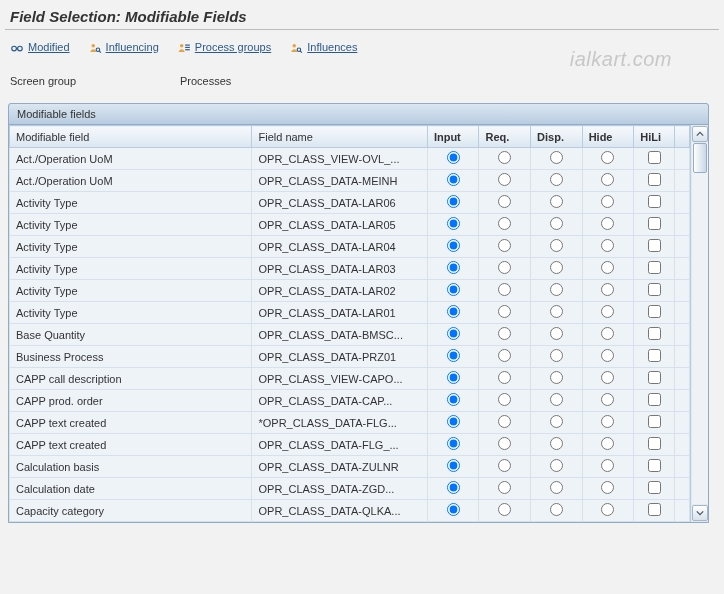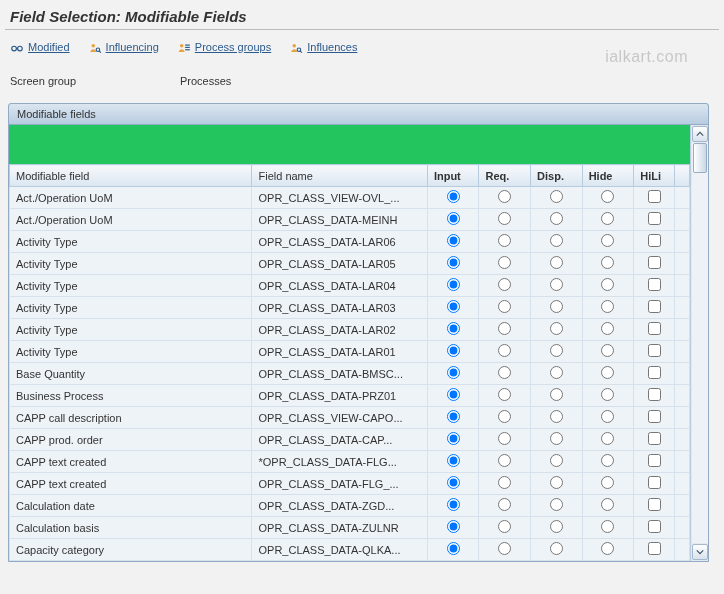--- a/index.html
+++ b/index.html
@@ -72,21 +72,20 @@
       color: #333;
       font-size: 11px;
       border-bottom: 1px solid #91abc5;
     }
     .table-wrap {
       display: flex;
     }
     .table-scroll {
       flex: 1;
       overflow: hidden;
-      margin-top: 39px;
     }
     table {
       border-collapse: collapse;
       width: 100%;
       table-layout: fixed;
     }
     th {
       background: linear-gradient(to bottom, #f6f9fc 0%, #dbe6f1 100%);
       border: 1px solid #b8cce0;
       padding: 4px 6px;
@@ -160,26 +159,27 @@
       left: 1px;
       height: 30px;
       background: linear-gradient(to right, #fefefe, #c9d8e6);
       border: 1px solid #97adc4;
       border-radius: 2px;
       cursor: pointer;
     }
     .watermark {
       position: absolute;
       top: 48px;
-      right: 36px;
-      font-size: 16px;
+      right: 52px;
+      font-size: 20px;
       color: rgba(120,120,120,0.35);
       font-weight: 400;
       pointer-events: none;
       letter-spacing: 0.5px;
+      font-style: italic;
     }
   </style>
 </head>
 <body>
 
 <div class="page-title">Field Selection: Modifiable Fields</div>
 <div class="divider"></div>
 
 <div class="toolbar">
   <div class="toolbar-btn">
@@ -395,36 +395,36 @@
               <td>CAPP text created</td>
               <td>OPR_CLASS_DATA-FLG_...</td>
               <td class="radio-cell"><input type="radio" name="row14" checked="" style=""></td>
               <td class="radio-cell"><input type="radio" name="row14" style=""></td>
               <td class="radio-cell"><input type="radio" name="row14" style=""></td>
               <td class="radio-cell"><input type="radio" name="row14" style=""></td>
               <td class="check-cell"><input type="checkbox" style=""></td>
               <td></td>
             </tr>
             <tr>
+              <td>Calculation basis</td>
+              <td>OPR_CLASS_DATA-ZULNR</td>
+              <td class="radio-cell"><input type="radio" name="row15" checked="" style=""></td>
+              <td class="radio-cell"><input type="radio" name="row15" style=""></td>
+              <td class="radio-cell"><input type="radio" name="row15" style=""></td>
+              <td class="radio-cell"><input type="radio" name="row15" style=""></td>
+              <td class="check-cell"><input type="checkbox" style=""></td>
+              <td></td>
+            </tr>
+            <tr>
               <td>Calculation date</td>
               <td>OPR_CLASS_DATA-ZGD...</td>
               <td class="radio-cell"><input type="radio" name="row16" checked="" style=""></td>
               <td class="radio-cell"><input type="radio" name="row16" style=""></td>
               <td class="radio-cell"><input type="radio" name="row16" style=""></td>
               <td class="radio-cell"><input type="radio" name="row16" style=""></td>
-              <td class="check-cell"><input type="checkbox" style=""></td>
-              <td></td>
-            </tr>
-            <tr>
-              <td>Calculation basis</td>
-              <td>OPR_CLASS_DATA-ZULNR</td>
-              <td class="radio-cell"><input type="radio" name="row15" checked="" style=""></td>
-              <td class="radio-cell"><input type="radio" name="row15" style=""></td>
-              <td class="radio-cell"><input type="radio" name="row15" style=""></td>
-              <td class="radio-cell"><input type="radio" name="row15" style=""></td>
               <td class="check-cell"><input type="checkbox" style=""></td>
               <td></td>
             </tr>
             <tr>
               <td>Capacity category</td>
               <td>OPR_CLASS_DATA-QLKA...</td>
               <td class="radio-cell"><input type="radio" name="row18" checked="" style=""></td>
               <td class="radio-cell"><input type="radio" name="row18" style=""></td>
               <td class="radio-cell"><input type="radio" name="row18" style=""></td>
               <td class="radio-cell"><input type="radio" name="row18" style=""></td>

